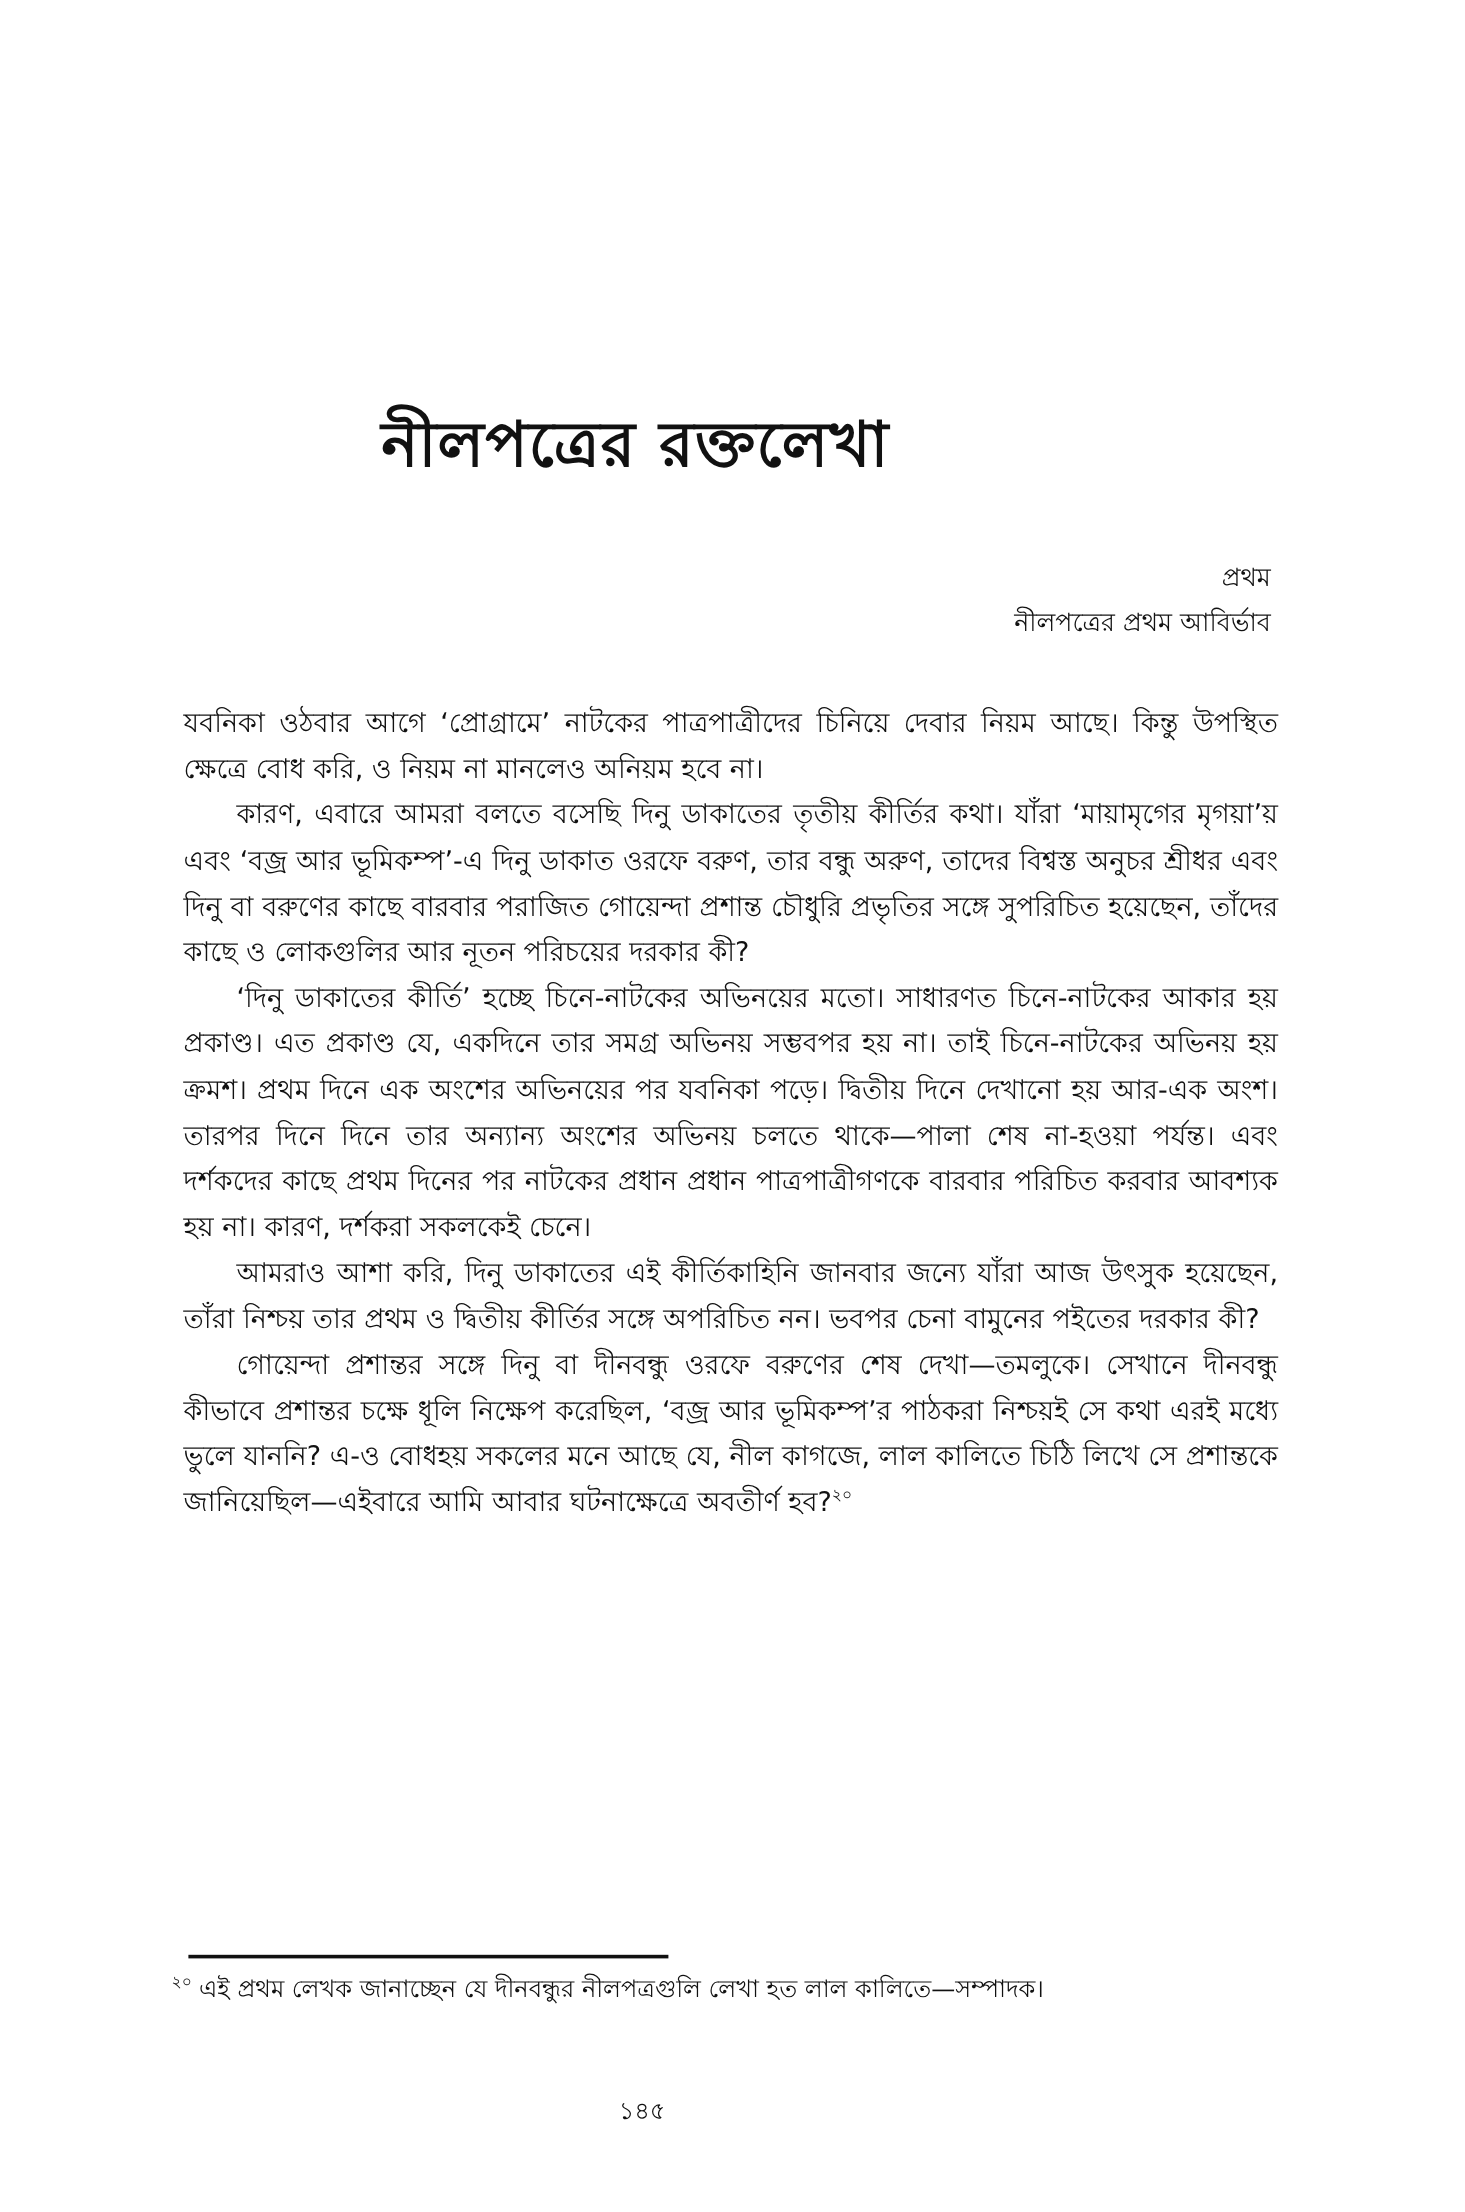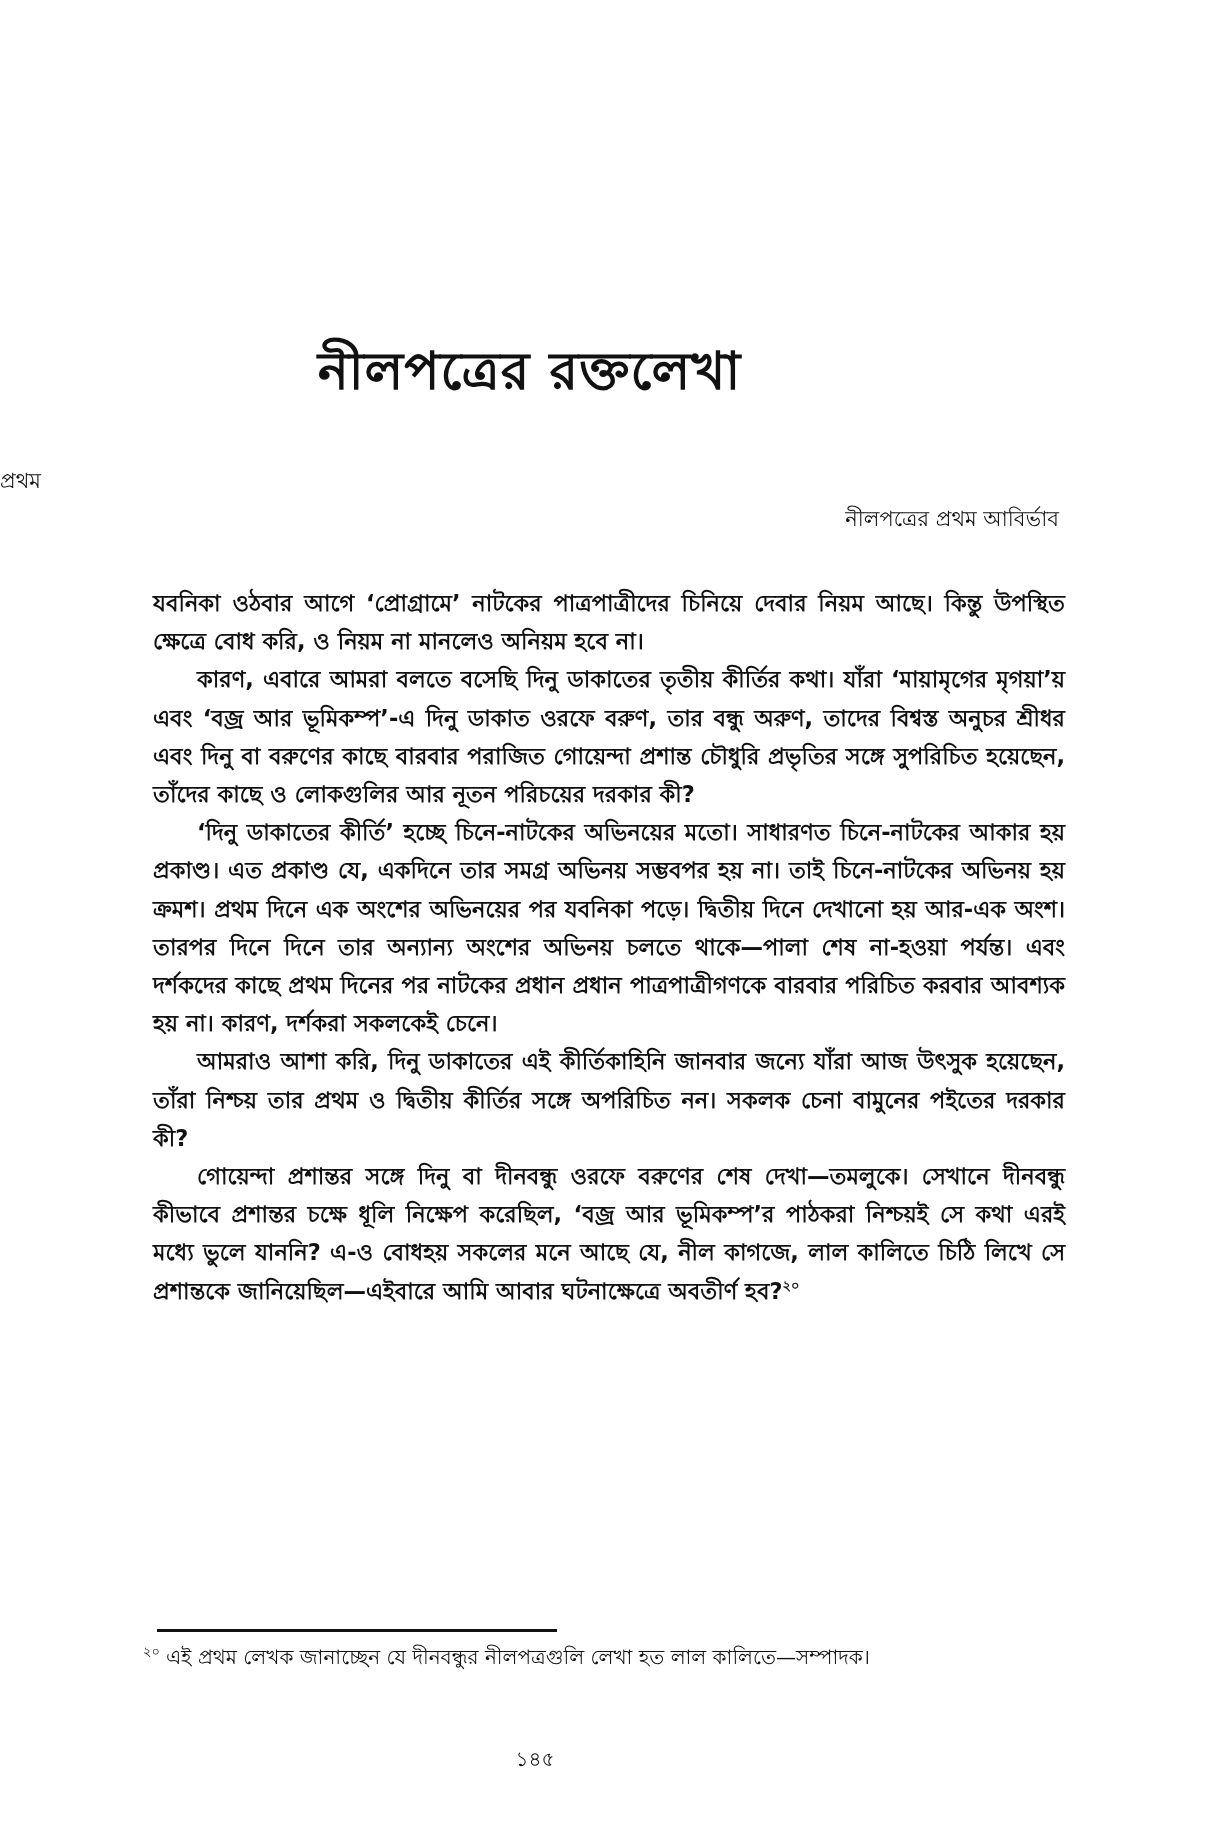--- a/index.html
+++ b/index.html
@@ -29,21 +29,21 @@
       text-align: center;
       font-size: 52px;
       font-weight: bold;
       line-height: 70px;
       letter-spacing: 1px;
     }
     .chapter-num {
       position: absolute;
       left: 0; right: 0;
       top: 422px;
-      text-align: left;
+      text-align: right;
       font-size: 21px;
       line-height: 30px;
     }
     .chapter-title {
       position: absolute;
       left: 0; right: 0;
       top: 460px;
       text-align: right;
       font-size: 21px;
       line-height: 30px;
@@ -53,21 +53,20 @@
       left: 153px;
       top: 540px;
       width: 912px;
       font-size: 22.5px;
       line-height: 38.2px;
       text-align: justify;
     }
     .body-text p {
       margin: 0;
       text-indent: 44px;
-      font-weight: bold;
     }
     .body-text p.no-indent {
       text-indent: 0;
     }
     sup.fnref {
       font-size: 13px;
       vertical-align: 9px;
       line-height: 0;
     }
     .footnote-rule {
@@ -109,21 +108,21 @@
 
   <div class="title">নীলপত্রের রক্তলেখা</div>
 
   <div class="chapter-num">প্রথম</div>
   <div class="chapter-title">নীলপত্রের প্রথম আবির্ভাব</div>
 
   <div class="body-text">
     <p class="no-indent">যবনিকা ওঠবার আগে ‘প্রোগ্রামে’ নাটকের পাত্রপাত্রীদের চিনিয়ে দেবার নিয়ম আছে। কিন্তু উপস্থিত ক্ষেত্রে বোধ করি, ও নিয়ম না মানলেও অনিয়ম হবে না।</p>
     <p>কারণ, এবারে আমরা বলতে বসেছি দিনু ডাকাতের তৃতীয় কীর্তির কথা। যাঁরা ‘মায়ামৃগের মৃগয়া’য় এবং ‘বজ্র আর ভূমিকম্প’-এ দিনু ডাকাত ওরফে বরুণ, তার বন্ধু অরুণ, তাদের বিশ্বস্ত অনুচর শ্রীধর এবং দিনু বা বরুণের কাছে বারবার পরাজিত গোয়েন্দা প্রশান্ত চৌধুরি প্রভৃতির সঙ্গে সুপরিচিত হয়েছেন, তাঁদের কাছে ও লোকগুলির আর নূতন পরিচয়ের দরকার কী?</p>
     <p>‘দিনু ডাকাতের কীর্তি’ হচ্ছে চিনে-নাটকের অভিনয়ের মতো। সাধারণত চিনে-নাটকের আকার হয় প্রকাণ্ড। এত প্রকাণ্ড যে, একদিনে তার সমগ্র অভিনয় সম্ভবপর হয় না। তাই চিনে-নাটকের অভিনয় হয় ক্রমশ। প্রথম দিনে এক অংশের অভিনয়ের পর যবনিকা পড়ে। দ্বিতীয় দিনে দেখানো হয় আর-এক অংশ। তারপর দিনে দিনে তার অন্যান্য অংশের অভিনয় চলতে থাকে—পালা শেষ না-হওয়া পর্যন্ত। এবং দর্শকদের কাছে প্রথম দিনের পর নাটকের প্রধান প্রধান পাত্রপাত্রীগণকে বারবার পরিচিত করবার আবশ্যক হয় না। কারণ, দর্শকরা সকলকেই চেনে।</p>
-    <p>আমরাও আশা করি, দিনু ডাকাতের এই কীর্তিকাহিনি জানবার জন্যে যাঁরা আজ উৎসুক হয়েছেন, তাঁরা নিশ্চয় তার প্রথম ও দ্বিতীয় কীর্তির সঙ্গে অপরিচিত নন। সকলক চেনা বামুনের পইতের দরকার কী?</p>
+    <p>আমরাও আশা করি, দিনু ডাকাতের এই কীর্তিকাহিনি জানবার জন্যে যাঁরা আজ উৎসুক হয়েছেন, তাঁরা নিশ্চয় তার প্রথম ও দ্বিতীয় কীর্তির সঙ্গে অপরিচিত নন। ভবপর চেনা বামুনের পইতের দরকার কী?</p>
     <p><span>গোয়েন্দা প্রশান্তর সঙ্গে দিনু বা দীনবন্ধু ওরফে বরুণের শেষ দেখা—তমলুকে। সেখানে দীনবন্ধু কীভাবে প্রশান্তর চক্ষে ধূলি নিক্ষেপ করেছিল, ‘বজ্র আর ভূমিকম্প’র পাঠকরা নিশ্চয়ই সে কথা এরই মধ্যে ভুলে যাননি? এ-ও বোধহয় সকলের মনে আছে যে, নীল কাগজে, লাল কালিতে চিঠি লিখে সে প্রশান্তকে জানিয়েছিল—এইবারে আমি আবার ঘটনাক্ষেত্রে অবতীর্ণ হব?</span><sup class="fnref">২০</sup></p>
   </div>
 
   <div class="footnote-rule"></div>
 
   <div class="footnote">
     <sup>২০</sup><span>এই প্রথম লেখক জানাচ্ছেন যে দীনবন্ধুর নীলপত্রগুলি লেখা হত লাল কালিতে—সম্পাদক।</span>
   </div>
 
   <div class="page-number">১৪৫</div>

